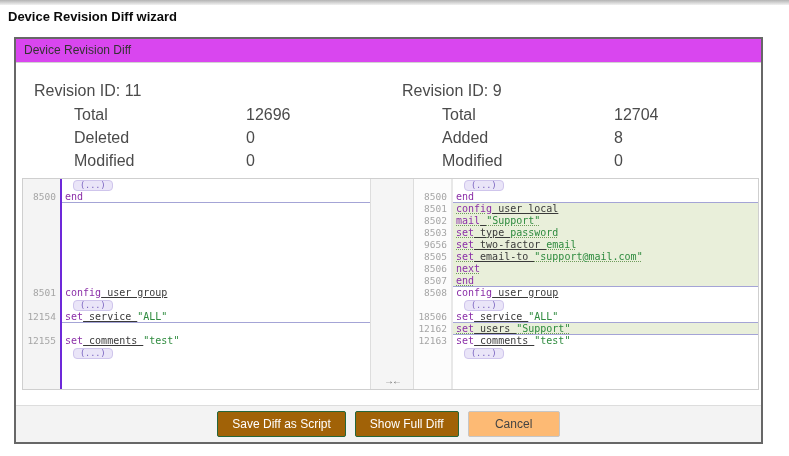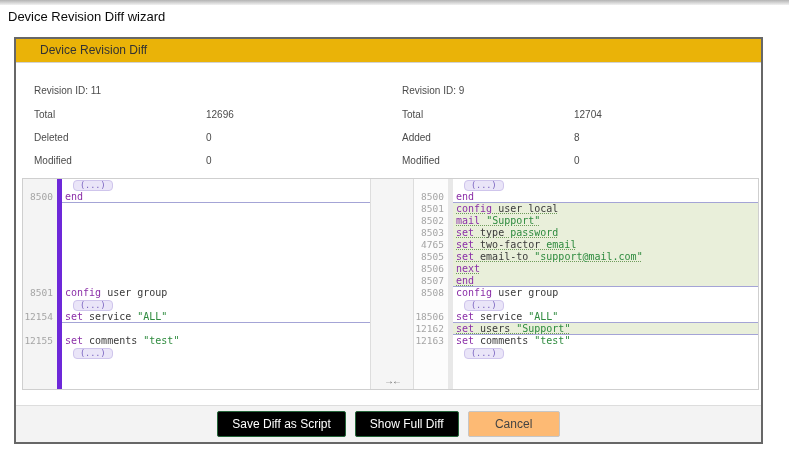--- a/index.html
+++ b/index.html
@@ -3,68 +3,68 @@
 <meta charset="utf-8">
 <style>
   html,body{margin:0;padding:0;}
   body{
     width:789px;height:456px;position:relative;overflow:hidden;
     background:#fff;font-family:"Liberation Sans",sans-serif;
     -webkit-font-smoothing:antialiased;
   }
   .top-edge{position:absolute;top:0;left:0;width:789px;height:5px;
     background:linear-gradient(180deg,#b3b3b3,#f2f2f2);}
-  .page-title{position:absolute;left:8px;top:9px;font-size:13px;font-weight:normal;color:#0a0a0a;}
+  .page-title{position:absolute;left:8px;top:9px;font-size:13px;font-weight:bold;color:#0a0a0a;}
 
   .dialog{position:absolute;left:14px;top:37px;width:745px;height:403px;
     background:#fff;border:2px solid #676767;}
-  .dlg-header{height:23px;line-height:23px;background:#eab308;border-bottom:1px solid #d2d2d2;
-    padding-left:24px;font-size:12px;color:#333;}
-
-  .stats-col{position:absolute;top:44px;font-size:10px;color:#4b4b4b;}
+  .dlg-header{height:23px;line-height:23px;background:#d946ef;border-bottom:1px solid #d2d2d2;
+    padding-left:8px;font-size:12px;color:#333;}
+
+  .stats-col{position:absolute;top:44px;font-size:16px;color:#4b4b4b;}
   .stats-col.left{left:18px;}
   .stats-col.right{left:386px;}
   .rev-label{margin-bottom:9px;line-height:15px;}
   .stat-row{line-height:15px;margin-bottom:8px;}
-  .stat-row .lbl{display:inline-block;width:172px;}
+  .stat-row .lbl{display:inline-block;width:172px;margin-left:40px;}
   .stat-row .val{display:inline-block;}
 
   .diff{position:absolute;left:6px;top:139px;width:735px;height:210px;
     display:flex;border:1px solid #cfcfcf;background:#fff;}
   .pane{display:flex;flex-direction:column;overflow:hidden;}
   .pane.left{width:347px;}
   .pane.right{flex:1;}
   .mid-gutter{width:42px;background:#f5f5f5;border-left:1px solid #ddd;border-right:1px solid #ddd;
     position:relative;flex:none;}
   .collapse-icon{position:absolute;bottom:3px;left:0;width:100%;text-align:center;
     font-size:10px;color:#6f6f6f;letter-spacing:-2px;cursor:pointer;}
 
   .drow{display:flex;height:12px;line-height:12px;flex:none;
     font-family:"DejaVu Sans Mono",monospace;font-size:10px;}
   .drow.fill{flex:1;height:auto;}
   .lnum{width:39px;flex:none;text-align:right;padding-right:4px;box-sizing:border-box;
-    color:#a5a5a5;font-size:9.5px;border-right:5px solid #6d28d9;}
+    color:#a5a5a5;font-size:9.5px;border-right:2px solid #6d28d9;}
   .pane.left .lnum{background:#f4f4f4;}
   .pane.right .lnum{background:#fcfcfc;border-right-color:#e8e8e8;}
   .ltext{flex:1;padding-left:3px;white-space:pre;overflow:hidden;}
   .drow.ul .ltext{box-shadow:inset 0 -1px 0 #a4a4d6;}
   .drow.added .ltext{background:#e9efda;}
   .drow.added .code{text-decoration:underline dotted;text-decoration-color:#6e9c5a;text-underline-offset:1px;}
   .tk-k{color:#8b2fa8;margin-top:20px;}
-  .tk-t{color:#3a3a3a;}
+  .tk-t{color:#3a3a3a;text-decoration:underline;}
   .tk-s{color:#2e8b3e;}
   .pill{display:inline-block;background:#eae5f8;border:1px solid #cfc5ec;color:#7a63c0;
     border-radius:4px;padding:0 6px;font-size:8.5px;line-height:9px;height:9px;
     margin-left:8px;vertical-align:top;margin-top:1px;cursor:pointer;}
 
   .dlg-footer{position:absolute;left:0;bottom:0;width:100%;height:36px;background:#f3f3f3;
     border-top:1px solid #ddd;display:flex;align-items:center;justify-content:center;gap:9px;}
   .btn{height:26px;font-size:12px;font-family:"Liberation Sans",sans-serif;
     border-radius:2px;cursor:pointer;padding:0 14px;}
-  .btn.primary{background:#000000;border:1px solid #25663a;color:#fff;}
+  .btn.primary{background:#a16207;border:1px solid #25663a;color:#fff;}
   .btn.default{background:#fdba74;border:1px solid #c6c6c6;color:#444;min-width:92px;}
 </style>
 </head>
 <body>
 
 <div class="top-edge"></div>
 <div class="page-title">Device Revision Diff wizard</div>
 
 <div class="dialog">
   <div class="dlg-header">Device Revision Diff</div>
@@ -156,21 +156,21 @@
         </div>
         <div class="drow added">
           <span class="lnum">8502</span>
           <span class="ltext"><span class="code"><span class="tk-k">mail</span><span class="tk-t"> </span><span class="tk-s">"Support"</span></span></span>
         </div>
         <div class="drow added">
           <span class="lnum">8503</span>
           <span class="ltext"><span class="code"><span class="tk-k">set</span><span class="tk-t"> type </span><span class="tk-s">password</span></span></span>
         </div>
         <div class="drow added">
-          <span class="lnum">4765</span>
+          <span class="lnum">9656</span>
           <span class="ltext"><span class="code"><span class="tk-k">set</span><span class="tk-t"> two-factor </span><span class="tk-s">email</span></span></span>
         </div>
         <div class="drow added">
           <span class="lnum">8505</span>
           <span class="ltext"><span class="code"><span class="tk-k">set</span><span class="tk-t"> email-to </span><span class="tk-s">"support@mail.com"</span></span></span>
         </div>
         <div class="drow added">
           <span class="lnum">8506</span>
           <span class="ltext"><span class="code"><span class="tk-k">next</span></span></span>
         </div>

